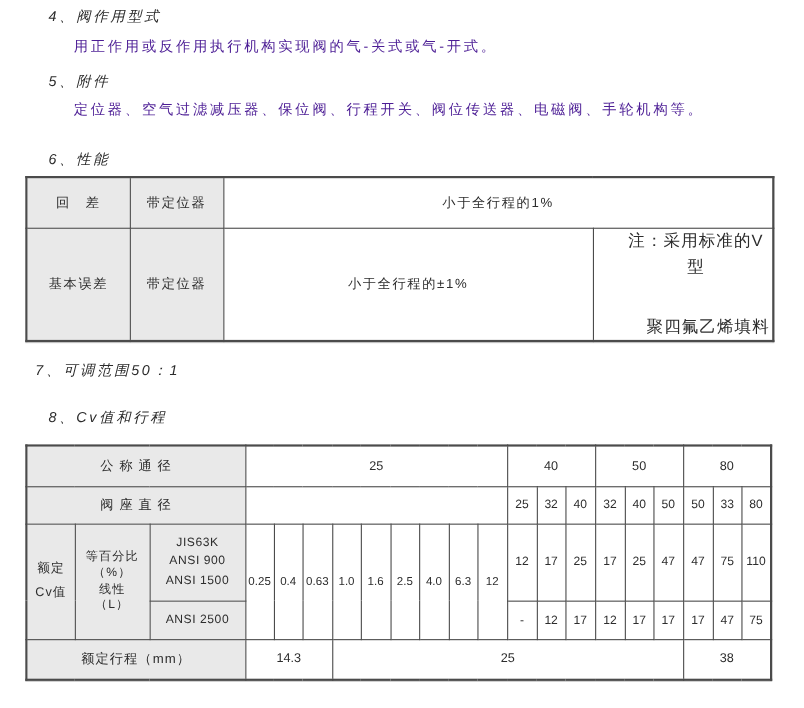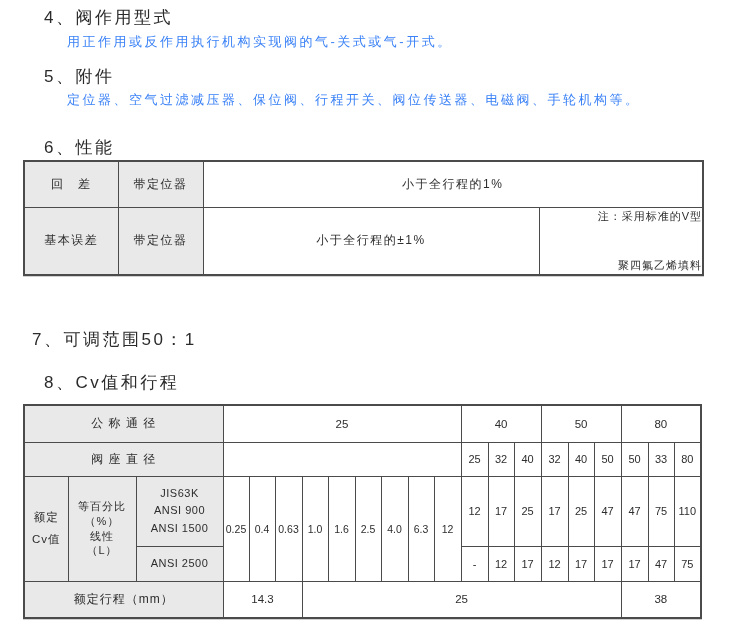--- a/index.html
+++ b/index.html
@@ -4,38 +4,38 @@
 <style>
   * { box-sizing: border-box; margin: 0; padding: 0; }
   html, body { background: #ffffff; }
   body {
     width: 731px; height: 644px; position: relative; overflow: hidden;
     font-family: "Liberation Sans", "DejaVu Sans", sans-serif;
     color: #2d2d2d;
   }
   .abs { position: absolute; }
   .heading {
-    font-size: 17px; letter-spacing: 2.5px; white-space: nowrap; color: #2b2b2b;
+    font-size: 13px; letter-spacing: 2.5px; white-space: nowrap; color: #2b2b2b; font-style: italic;
   }
   .bodytext {
-    font-size: 13px; letter-spacing: 2.5px; white-space: nowrap; color: #3b82f6;
+    font-size: 13px; letter-spacing: 2.5px; white-space: nowrap; color: #4c1d95;
   }
   table { border-collapse: collapse; table-layout: fixed; }
   .dtable { border: 2px solid #4b4b4b; box-shadow: 0 1px 0 rgba(0,0,0,0.18); }
   .dtable td {
     border: 1px solid #4b4b4b; text-align: center; vertical-align: middle;
     overflow: hidden;
   }
   .gray { background: #e9e9e9; }
 
   
   .t1 { width: 679px; }
   .t1 td { font-size: 12px; letter-spacing: 1.5px; }
   .t1 .note {
-    text-align: right; padding-left: 36px; font-size: 11px; letter-spacing: 1px;
+    text-align: center; padding-left: 24px; font-size: 15px; letter-spacing: 1px;
     line-height: 1.55;
   }
   .t1 .note .l2 { padding-left: 22px; margin-top: 32px; }
 
   
   .t2 { width: 677px; }
   .t2 td { font-size: 11px; letter-spacing: 0; margin-top: 44px; }
   .t2 .zh { font-size: 12px; letter-spacing: 1px; }
   .t2 .dn { font-size: 11.5px; }
   .t2 .small { font-size: 10.5px; padding: 0; }

